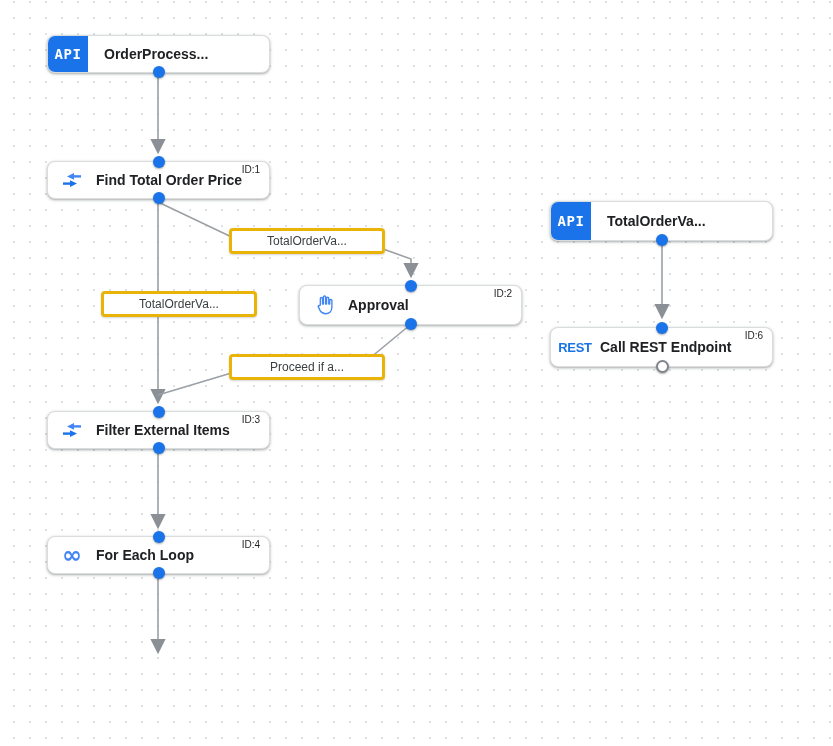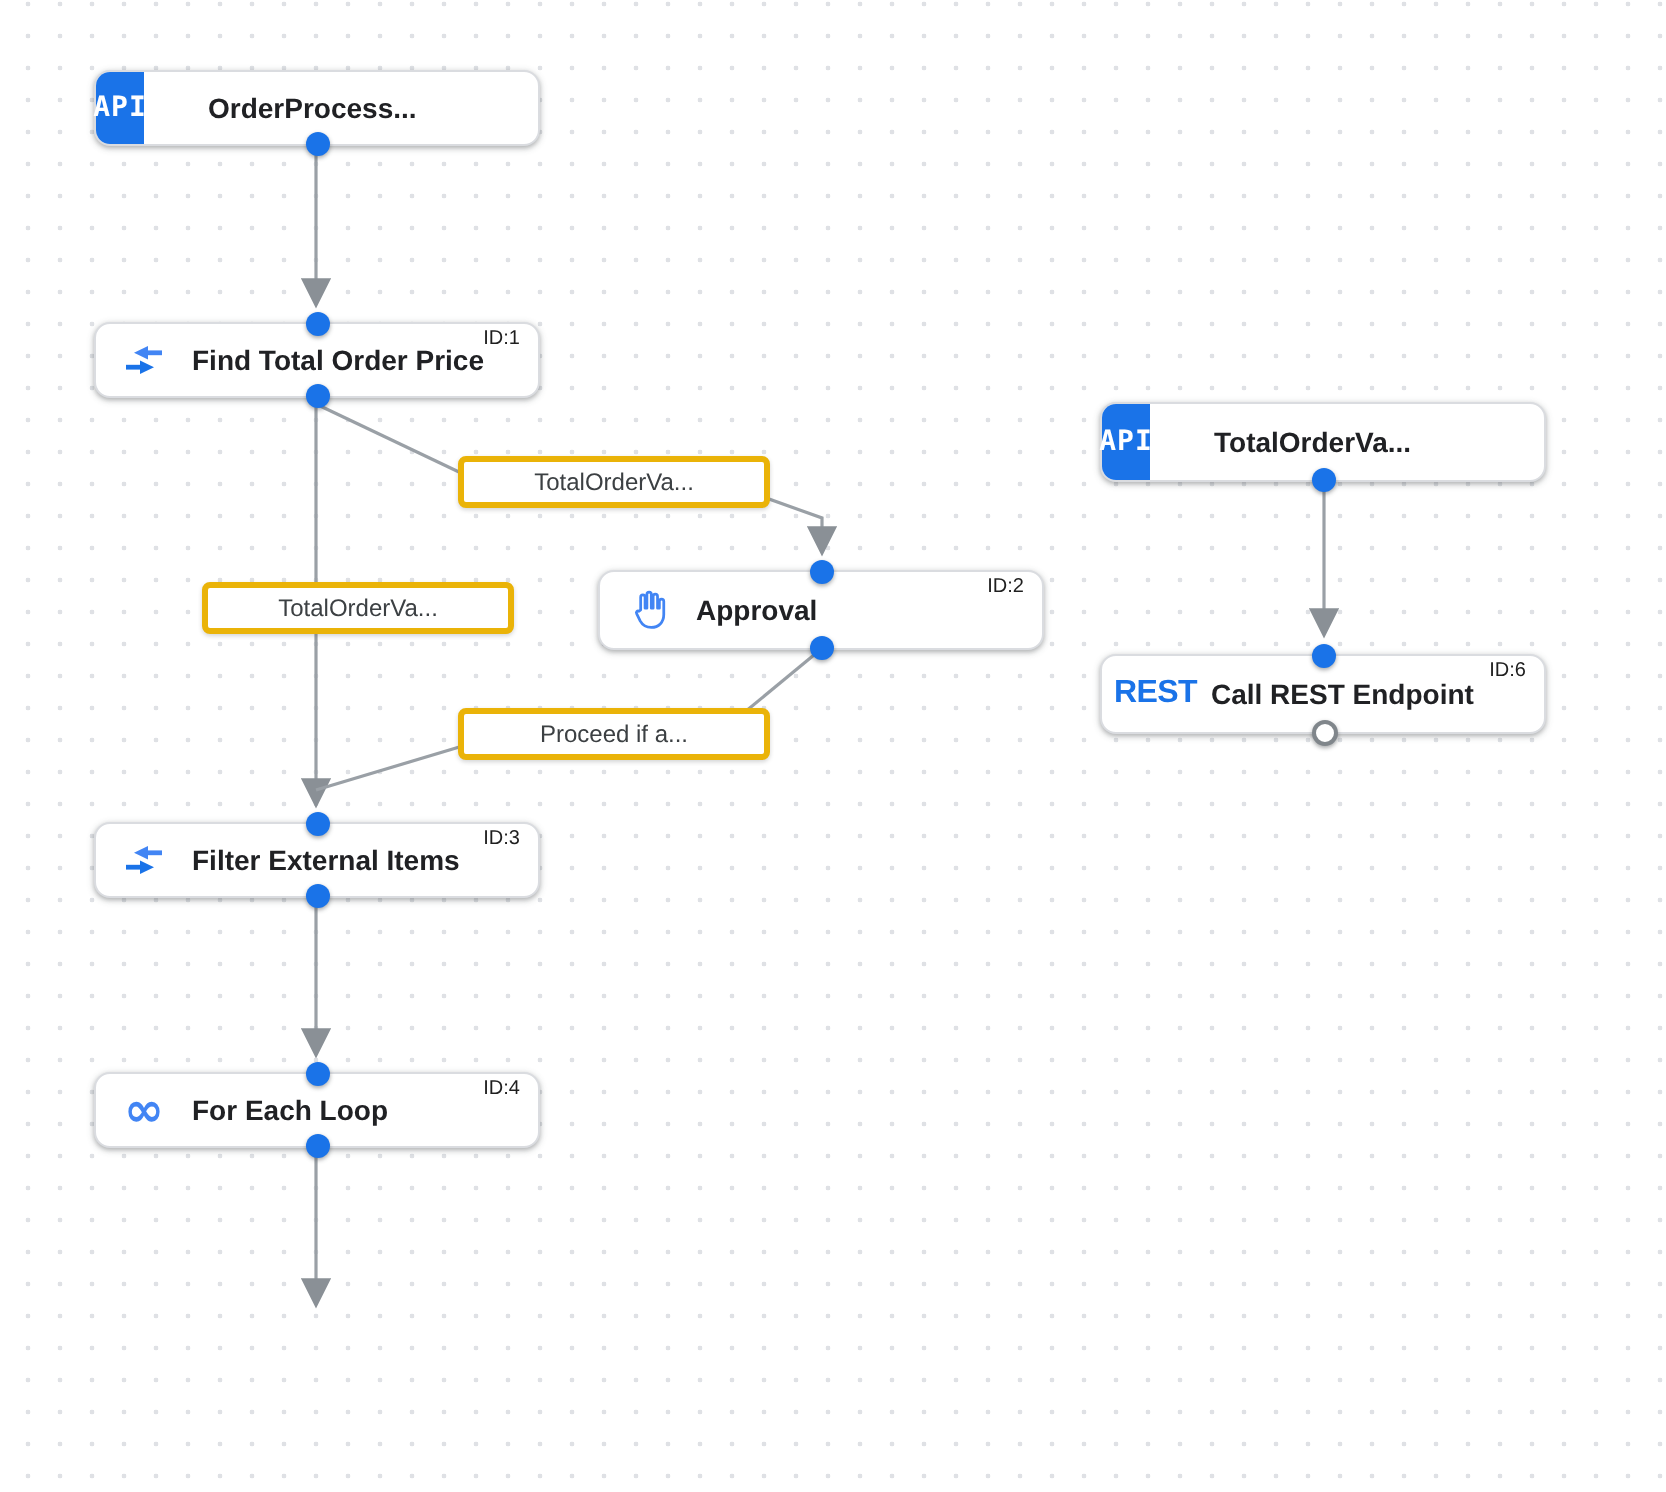--- a/index.html
+++ b/index.html
@@ -21,35 +21,35 @@
     white-space:nowrap;overflow:hidden;
   }
   .node{
     position:absolute;z-index:3;width:221px;height:36px;
     background:#fff;border:1px solid #dadce0;border-radius:8px;
     box-shadow:0 1px 2px rgba(60,64,67,.3),0 1px 3px 1px rgba(60,64,67,.12);
     display:flex;align-items:center;
   }
   .node.h40{height:38px;}
   .badge{
-    position:absolute;left:0;top:0;bottom:0;width:24px;
+    position:absolute;left:0;top:0;bottom:0;width:40px;
     background:#1a73e8;border-radius:7px 0 0 7px;
     color:#fff;display:flex;align-items:center;justify-content:center;
     font-family:"DejaVu Sans Mono","Liberation Mono",monospace;
     font-weight:bold;font-size:14px;letter-spacing:0.5px;
   }
   .node .title{
     font-size:14px;font-weight:700;color:#202124;white-space:nowrap;
   }
   .node.with-badge .title{margin-left:56px;}
   .node.with-icon .title{margin-left:13px;}
   .task-icon{margin-left:13px;width:22px;height:22px;flex:0 0 22px;display:flex;align-items:center;justify-content:center;}
   .rest-icon{
     margin-left:6px;flex:0 0 36px;text-align:center;
-    color:#1a73e8;font-weight:700;font-size:16px;letter-spacing:-0.3px;
+    color:#1a73e8;font-weight:700;font-size:13px;letter-spacing:-0.3px;
     font-family:"Liberation Sans",sans-serif;
   }
   .node.with-rest .title{margin-left:7px;text-align:right;}
   .loop-glyph{font-size:24px;line-height:20px;font-weight:700;color:#4285f4;font-family:"DejaVu Sans",sans-serif;}
   .id-label{
     position:absolute;top:2px;right:9px;font-size:10px;color:#1f1f1f;z-index:4;
   }
   .port{
     position:absolute;width:12px;height:12px;border-radius:50%;
     background:#1a73e8;z-index:5;left:104.5px;

